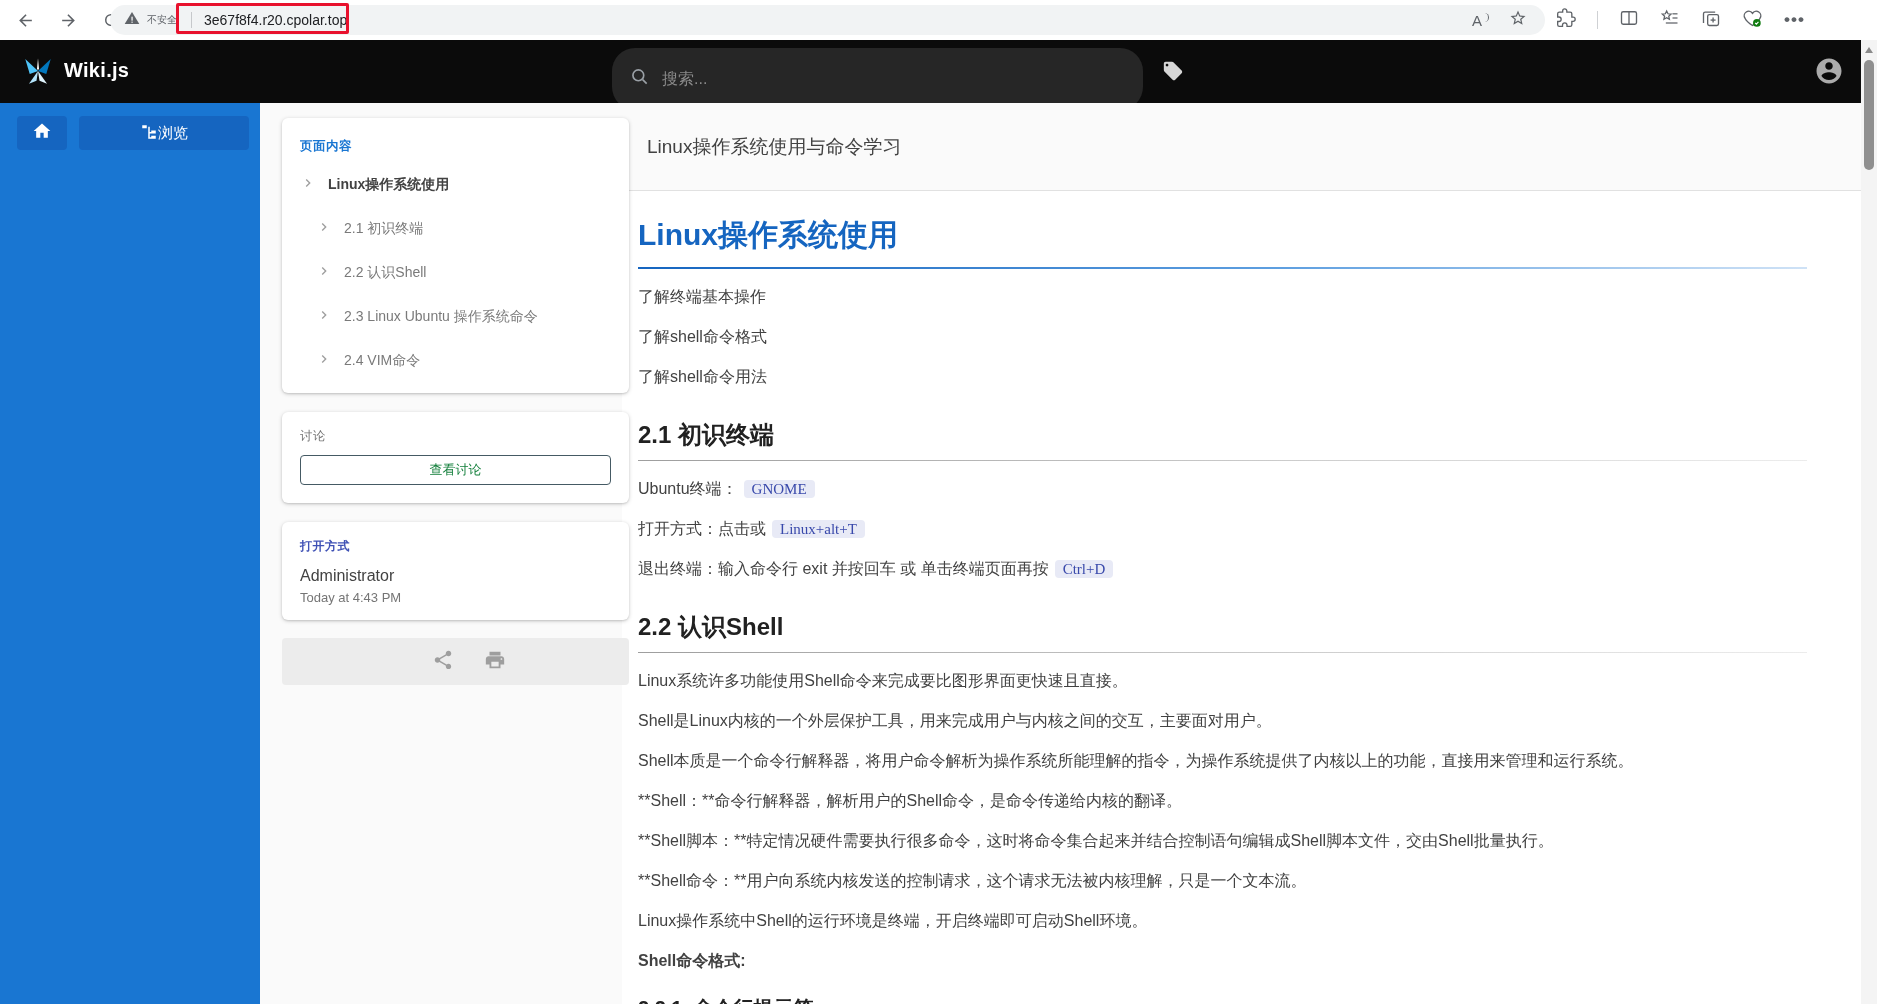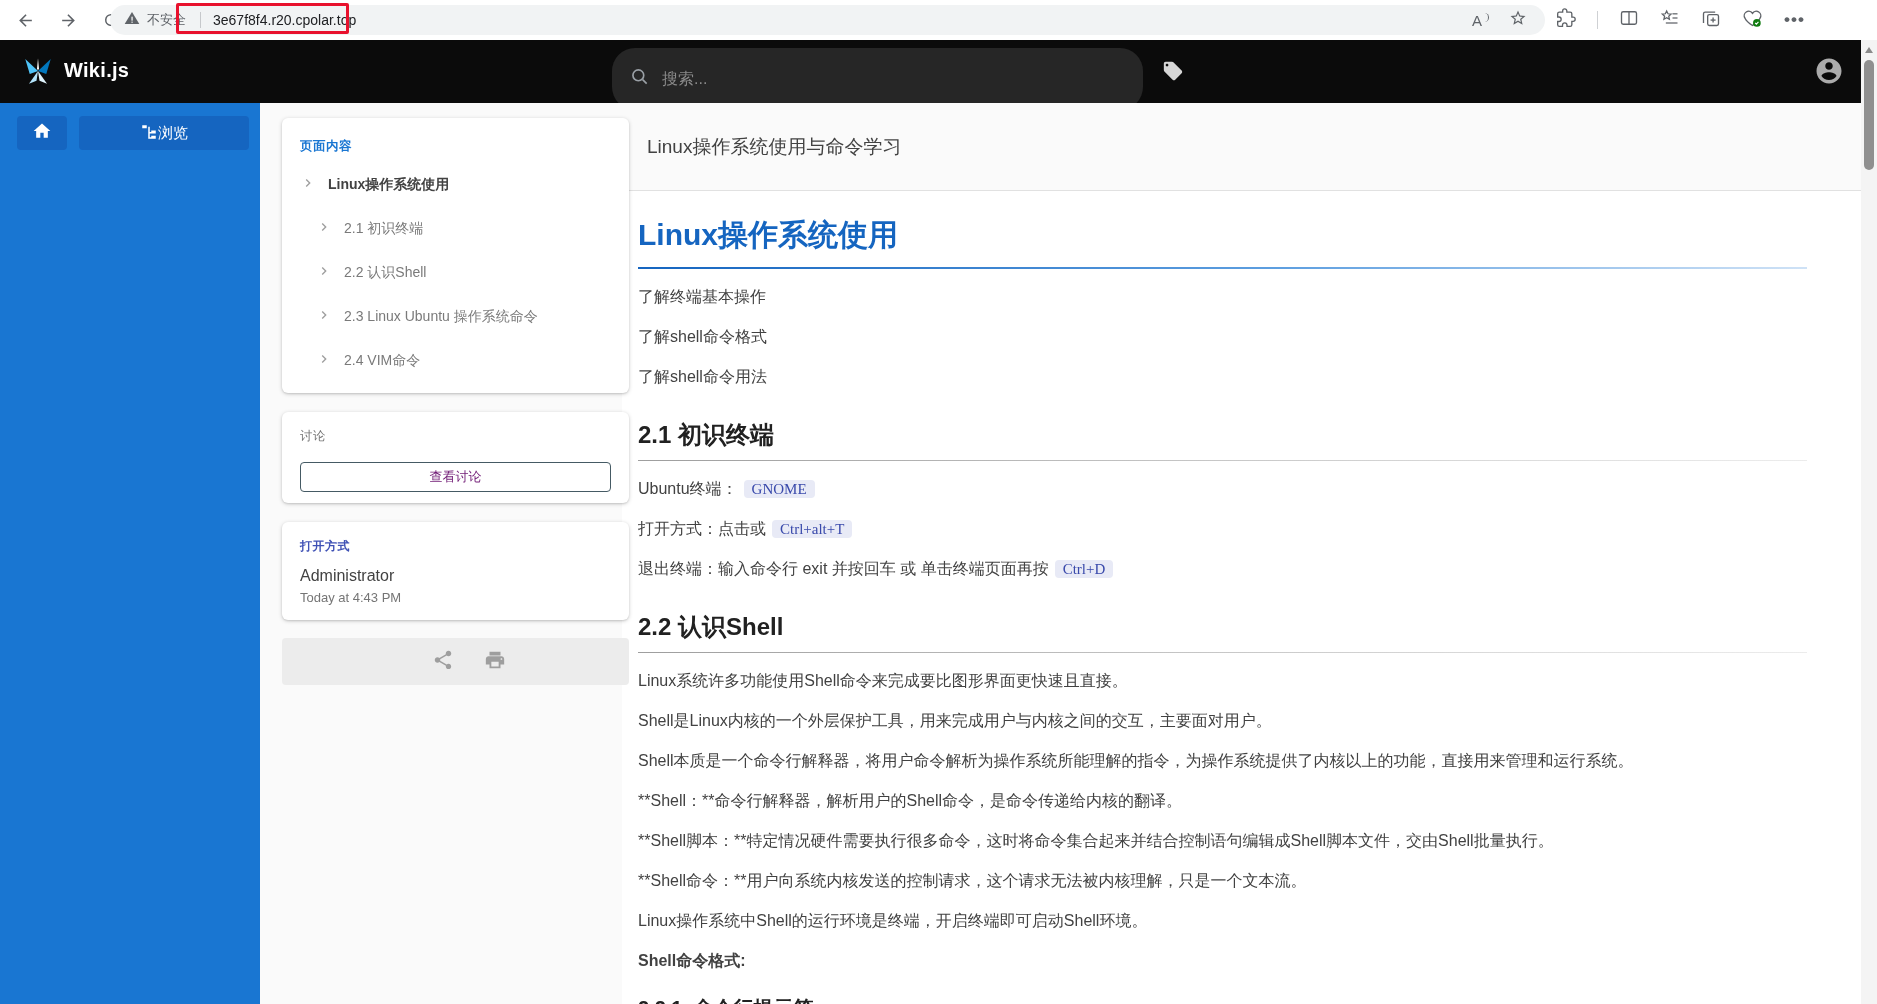--- a/index.html
+++ b/index.html
@@ -5,21 +5,21 @@
   * { margin:0; padding:0; box-sizing:border-box; }
   html,body { width:1877px; height:1004px; overflow:hidden; }
   body { font-family:"Liberation Sans","DejaVu Sans",sans-serif; background:#fff; }
   .screen { position:relative; width:1877px; height:1004px; overflow:hidden; }
 
   
   .chrome { position:absolute; left:0; top:0; width:1877px; height:40px; background:#fff; display:flex; align-items:center; }
   .nav-btns { display:flex; align-items:center; gap:24px; padding-left:16px; }
   .nav-btns svg { display:block; }
   .addr-pill { position:absolute; left:110px; top:5px; width:1435px; height:30px; border-radius:15px; background:#f1f3f4; display:flex; align-items:center; padding:0 14px; }
-  .sec-text { font-size:13px; color:#5f6368; margin-left:7px; }
+  .sec-text { font-size:10px; color:#5f6368; margin-left:7px; }
   .addr-div { width:1px; height:16px; background:#c6c8cb; margin:0 12px 0 14px; }
   .url-text { font-size:14px; color:#202124; }
   .addr-spacer { flex:1; }
   .pill-right { display:flex; align-items:center; gap:20px; padding-right:4px; }
   .icon-a { display:flex; align-items:flex-start; color:#5f6368; font-size:15px; font-weight:400; }
   .icon-a .wave { display:inline-block; width:5px; height:9px; border-right:1.6px solid #5f6368; border-radius:0 7px 7px 0; margin:1px 0 0 2px; }
   .red-annot { position:absolute; left:176px; top:3px; width:173px; height:31px; border:3px solid #e8112d; border-radius:2px; pointer-events:none; }
   .chrome-right { position:absolute; left:1556px; top:0; height:40px; display:flex; align-items:center; gap:21px; }
   .vsep { width:1px; height:18px; background:#cfd1d4; }
   .dots { color:#5f6368; font-size:17px; letter-spacing:1px; font-weight:700; line-height:10px; }
@@ -57,21 +57,21 @@
   .card { position:absolute; background:#fff; border-radius:6px; box-shadow:0 1px 4px rgba(0,0,0,.18), 0 1px 2px rgba(0,0,0,.1); }
   .toc-card { left:22px; top:15px; width:347px; height:275px; padding:20px 18px; }
   .toc-label { font-size:12.5px; font-weight:700; color:#1976d2; letter-spacing:.5px; }
   .toc-item { display:flex; align-items:center; height:44px; cursor:pointer; }
   .toc-item.root { margin-top:8px; font-weight:700; }
   .toc-item.root .toc-text { color:#424242; font-weight:600; }
   .toc-item.sub { padding-left:16px; }
   .toc-text { font-size:14px; color:#7a7a7a; margin-left:12px; }
   .disc-card { left:22px; top:309px; width:347px; height:91px; padding:16px 18px; }
   .disc-label { font-size:12.5px; color:#757575; letter-spacing:.5px; }
-  .disc-btn { margin-top:17px; width:100%; height:30px; border:1px solid #455a64; border-radius:4px; background:#fff; color:#701a75; font-size:13px; display:flex; align-items:center; justify-content:center; cursor:pointer; font-family:inherit; }
+  .disc-btn { margin-top:10px; width:100%; height:30px; border:1px solid #455a64; border-radius:4px; background:#fff; color:#15803d; font-size:13px; display:flex; align-items:center; justify-content:center; cursor:pointer; font-family:inherit; }
   .edit-card { left:22px; top:419px; width:347px; height:98px; padding:16px 18px; }
   .edit-label { font-size:12px; font-weight:700; color:#3f51b5; letter-spacing:.5px; }
   .edit-author { font-size:16px; color:#424242; margin-top:12px; }
   .edit-time { font-size:13px; color:#757575; margin-top:5px; }
   .actions-bar { position:absolute; left:22px; top:535px; width:347px; height:47px; background:#ececec; border-radius:4px; display:flex; align-items:center; justify-content:center; gap:30px; padding-left:26px; }
   .actions-bar svg { cursor:pointer; }
 
   
   .scrollbar { position:absolute; right:0; top:40px; width:16px; height:964px; background:#f4f4f4; }
   .sb-arrow { position:absolute; left:4px; top:7px; width:0; height:0; border-left:4px solid transparent; border-right:4px solid transparent; border-bottom:6px solid #8a8a8a; }
@@ -201,21 +201,21 @@
       <div class="rule-h1"></div>
 
       <p>了解终端基本操作</p>
       <p>了解shell命令格式</p>
       <p>了解shell命令用法</p>
 
       <h2>2.1 初识终端</h2>
       <div class="rule-h2"></div>
 
       <p><span>Ubuntu终端：</span><span class="chip">GNOME</span></p>
-      <p><span>打开方式：点击或</span><span class="chip">Ctrl+alt+T</span></p>
+      <p><span>打开方式：点击或</span><span class="chip">Linux+alt+T</span></p>
       <p><span>退出终端：输入命令行 exit 并按回车 或 单击终端页面再按</span><span class="chip">Ctrl+D</span></p>
 
       <h2>2.2 认识Shell</h2>
       <div class="rule-h2"></div>
 
       <p>Linux系统许多功能使用Shell命令来完成要比图形界面更快速且直接。</p>
       <p>Shell是Linux内核的一个外层保护工具，用来完成用户与内核之间的交互，主要面对用户。</p>
       <p>Shell本质是一个命令行解释器，将用户命令解析为操作系统所能理解的指令，为操作系统提供了内核以上的功能，直接用来管理和运行系统。</p>
       <p>**Shell：**命令行解释器，解析用户的Shell命令，是命令传递给内核的翻译。</p>
       <p>**Shell脚本：**特定情况硬件需要执行很多命令，这时将命令集合起来并结合控制语句编辑成Shell脚本文件，交由Shell批量执行。</p>

